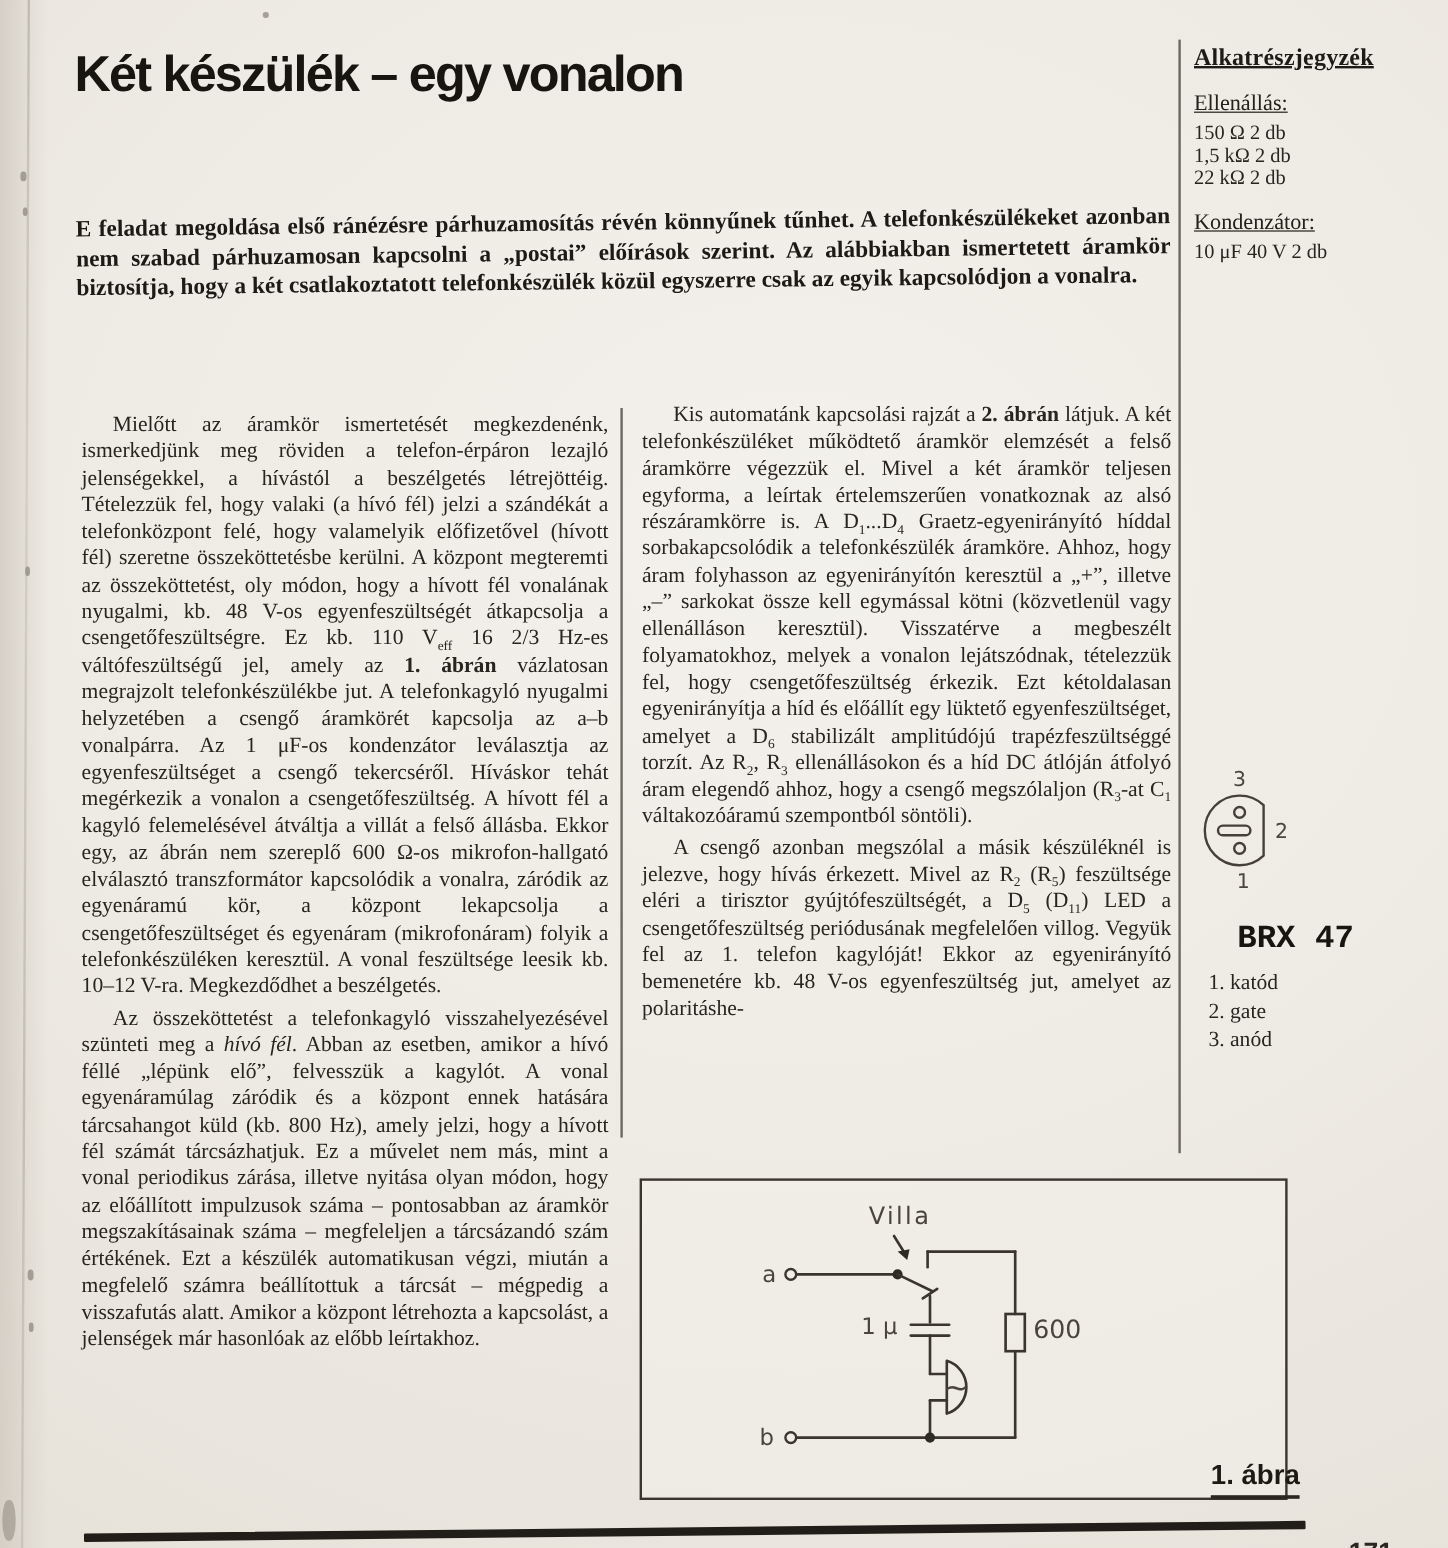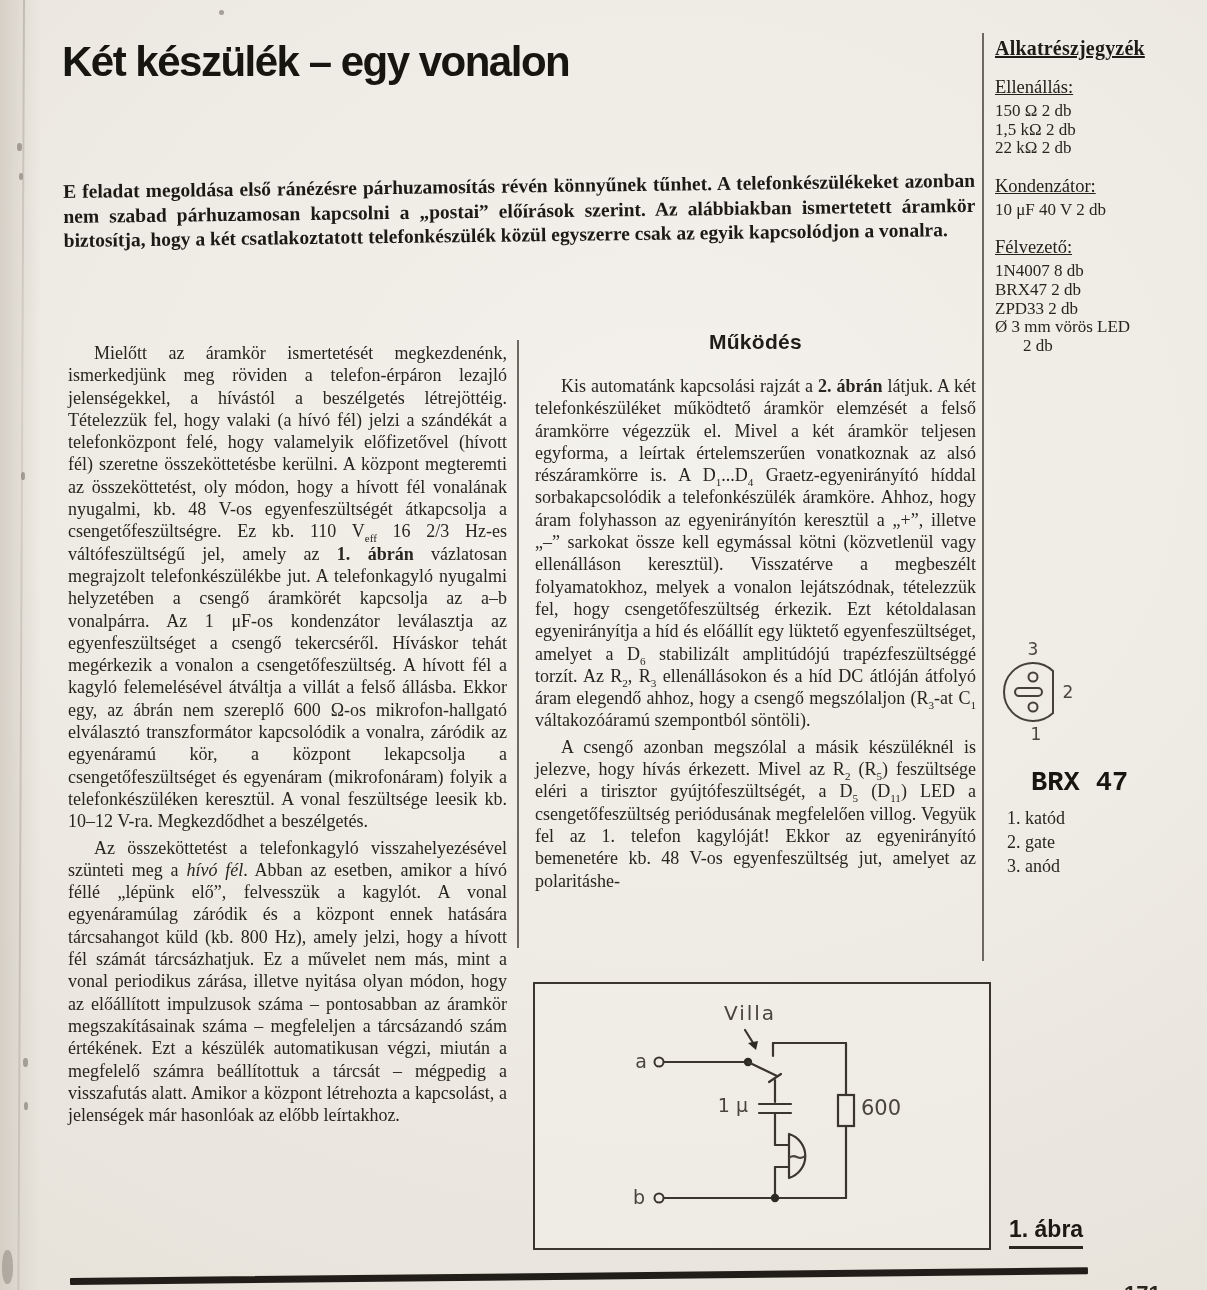--- a/index.html
+++ b/index.html
@@ -56,21 +56,21 @@
   
   .pinout{position:absolute;left:980px;top:633px;}
   .pinout .ln{stroke:#45413a;stroke-width:2;fill:none;}
   .pinout text{font-family:"DejaVu Sans", sans-serif;font-size:17px;fill:#4a463f;}
   .brx-title{
     position:absolute;left:1031px;top:768px;
     font-family:Liberation Mono, monospace;font-weight:700;font-size:27px;color:#17150f;
   }
   .pin-legend{position:absolute;left:1007px;top:806px;font-size:18px;line-height:24px;color:#28251f;}
   
-  .fig{position:absolute;left:533px;top:982px;width:458px;height:268px;margin:0;
+  .fig{position:absolute;left:533px;top:982px;width:540px;height:268px;margin:0;
     border:2px solid #3a362f;box-sizing:border-box;background:rgba(244,242,236,.45);}
   .fig svg{display:block;}
   .fig .w{stroke:#3a362f;stroke-width:2.2;fill:none;stroke-linecap:round;}
   .fig .dot{fill:#2e2a24;}
   .fig .term{stroke:#3a362f;stroke-width:2;fill:#f1eee8;}
   .fig text{font-family:"DejaVu Sans", sans-serif;fill:#49453e;}
   .fig-caption{
     position:absolute;left:1009px;top:1216px;padding-bottom:3px;
     font-family:"Liberation Sans", sans-serif;font-weight:700;font-size:23px;color:#1d1a15;
     border-bottom:3px solid #2a2620;
@@ -103,48 +103,39 @@
   <p class="lead">E feladat megoldása első ránézésre párhuzamosítás révén könnyűnek tűnhet. A telefonkészülékeket azonban nem szabad párhuzamosan kapcsolni a „postai” előírások szerint. Az alábbiakban ismertetett áramkör biztosítja, hogy a két csatlakoztatott telefonkészülék közül egyszerre csak az egyik kapcsolódjon a vonalra.</p>
 
   <div class="col col-left">
       <p><span>Mielőtt az áramkör ismertetését megkezdenénk, ismerkedjünk meg röviden a telefon-érpáron lezajló jelenségekkel, a hívástól a beszélgetés létrejöttéig. Tételezzük fel, hogy valaki (a hívó fél) jelzi a szándékát a telefonközpont felé, hogy valamelyik előfizetővel (hívott fél) szeretne összeköttetésbe kerülni. A központ megteremti az összeköttetést, oly módon, hogy a hívott fél vonalának nyugalmi, kb. 48 V-os egyenfeszültségét átkapcsolja a csengetőfeszültségre. Ez kb. 110 V</span><sub>eff</sub><span> 16 2/3 Hz-es váltófeszültségű jel, amely az </span><span class="b">1. ábrán</span><span> vázlatosan megrajzolt telefonkészülékbe jut. A telefonkagyló nyugalmi helyzetében a csengő áramkörét kapcsolja az a–b vonalpárra. Az 1 μF-os kondenzátor leválasztja az egyenfeszültséget a csengő tekercséről. Híváskor tehát megérkezik a vonalon a csengetőfeszültség. A hívott fél a kagyló felemelésével átváltja a villát a felső állásba. Ekkor egy, az ábrán nem szereplő 600 Ω-os mikrofon-hallgató elválasztó transzformátor kapcsolódik a vonalra, záródik az egyenáramú kör, a központ lekapcsolja a csengetőfeszültséget és egyenáram (mikrofonáram) folyik a telefonkészüléken keresztül. A vonal feszültsége leesik kb. 10–12 V-ra. Megkezdődhet a beszélgetés.</span></p>
       <p><span>Az összeköttetést a telefonkagyló visszahelyezésével szünteti meg a </span><span class="i">hívó fél</span><span>. Abban az esetben, amikor a hívó féllé „lépünk elő”, felvesszük a kagylót. A vonal egyenáramúlag záródik és a központ ennek hatására tárcsahangot küld (kb. 800 Hz), amely jelzi, hogy a hívott fél számát tárcsázhatjuk. Ez a művelet nem más, mint a vonal periodikus zárása, illetve nyitása olyan módon, hogy az előállított impulzusok száma – pontosabban az áramkör megszakításainak száma – megfeleljen a tárcsázandó szám értékének. Ezt a készülék automatikusan végzi, miután a megfelelő számra beállítottuk a tárcsát – mégpedig a visszafutás alatt. Amikor a központ létrehozta a kapcsolást, a jelenségek már hasonlóak az előbb leírtakhoz.</span></p>
     </div>
 
   <div class="vrule col-rule"></div>
 
   <section class="col col-right">
-    <h2>Működés</h2>
     <div>
         <p><span>Kis automatánk kapcsolási rajzát a </span><span class="b">2. ábrán</span><span> látjuk. A két telefonkészüléket működtető áramkör elemzését a felső áramkörre végezzük el. Mivel a két áramkör teljesen egyforma, a leírtak értelemszerűen vonatkoznak az alsó részáramkörre is. A D</span><sub>1</sub><span>...D</span><sub>4</sub><span> Graetz-egyenirányító híddal sorbakapcsolódik a telefonkészülék áramköre. Ahhoz, hogy áram folyhasson az egyenirányítón keresztül a „+”, illetve „–” sarkokat össze kell egymással kötni (közvetlenül vagy ellenálláson keresztül). Visszatérve a megbeszélt folyamatokhoz, melyek a vonalon lejátszódnak, tételezzük fel, hogy csengetőfeszültség érkezik. Ezt kétoldalasan egyenirányítja a híd és előállít egy lüktető egyenfeszültséget, amelyet a D</span><sub>6</sub><span> stabilizált amplitúdójú trapézfeszültséggé torzít. Az R</span><sub>2</sub><span>, R</span><sub>3</sub><span> ellenállásokon és a híd DC átlóján átfolyó áram elegendő ahhoz, hogy a csengő megszólaljon (R</span><sub>3</sub><span>-at C</span><sub>1</sub><span> váltakozóáramú szempontból söntöli).</span></p>
         <p><span>A csengő azonban megszólal a másik készüléknél is jelezve, hogy hívás érkezett. Mivel az R</span><sub>2</sub><span> (R</span><sub>5</sub><span>) feszültsége eléri a tirisztor gyújtófeszültségét, a D</span><sub>5</sub><span> (D</span><sub>11</sub><span>) LED a csengetőfeszültség periódusának megfelelően villog. Vegyük fel az 1. telefon kagylóját! Ekkor az egyenirányító bemenetére kb. 48 V-os egyenfeszültség jut, amelyet az polaritáshe-</span></p>
       </div>
   </section>
 
   <div class="vrule sidebar-rule"></div>
   <aside class="sidebar">
     <h3>Alkatrészjegyzék</h3>
     <div>
         <div class="ps">
           <div class="ps-label">Ellenállás:</div>
           <div class="ps-item">150 Ω 2 db</div>
           <div class="ps-item">1,5 kΩ 2 db</div>
           <div class="ps-item">22 kΩ 2 db</div>
         </div>
         <div class="ps">
           <div class="ps-label">Kondenzátor:</div>
           <div class="ps-item">10 μF 40 V 2 db</div>
-        </div>
-        <div class="ps">
-          <div class="ps-label">Félvezető:</div>
-          <div class="ps-item">1N4007 8 db</div>
-          <div class="ps-item">BRX47 2 db</div>
-          <div class="ps-item">ZPD33 2 db</div>
-          <div class="ps-item">Ø 3 mm vörös LED</div>
-          <div class="ps-item ind">2 db</div>
         </div>
       </div>
   </aside>
 
   <svg class="pinout" width="120" height="115" viewBox="0 0 120 115">
     <path class="ln" d="M73,38 A29,29 0 1 0 73,80 L73,38 Z"></path>
     <circle class="ln" cx="53" cy="44" r="4.5"></circle>
     <circle class="ln" cx="53" cy="74" r="4.5"></circle>
     <rect class="ln" x="35" y="55" width="27" height="8" rx="4"></rect>
     <text x="53" y="22" text-anchor="middle">3</text>

